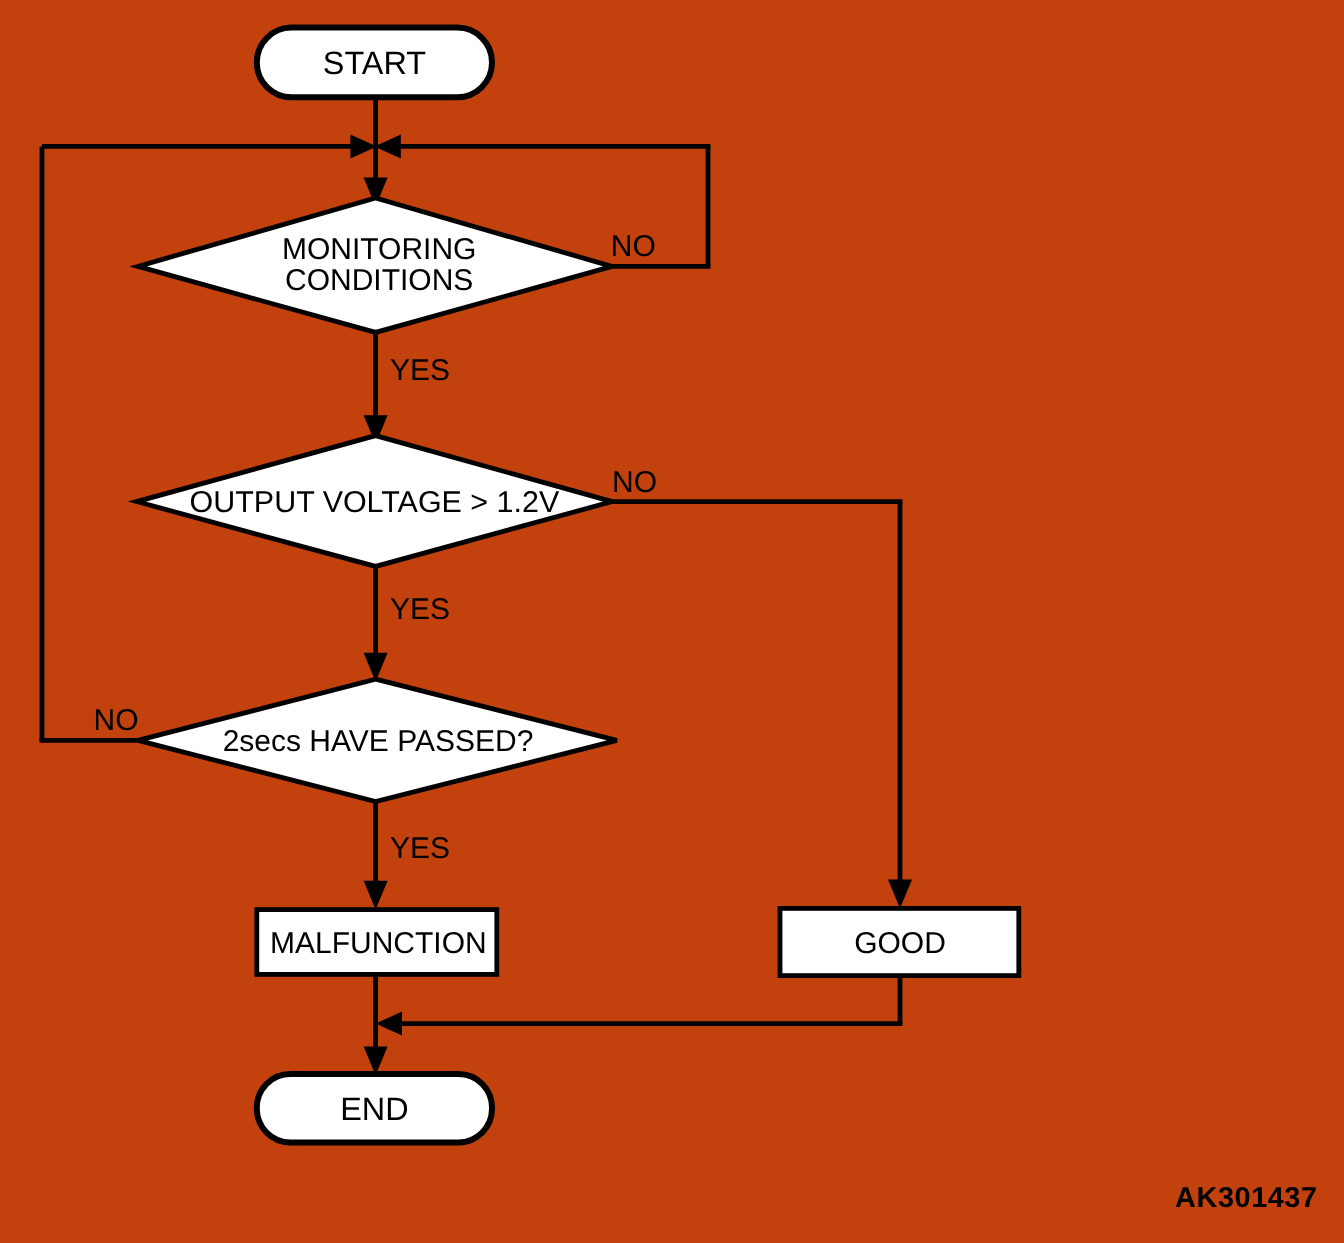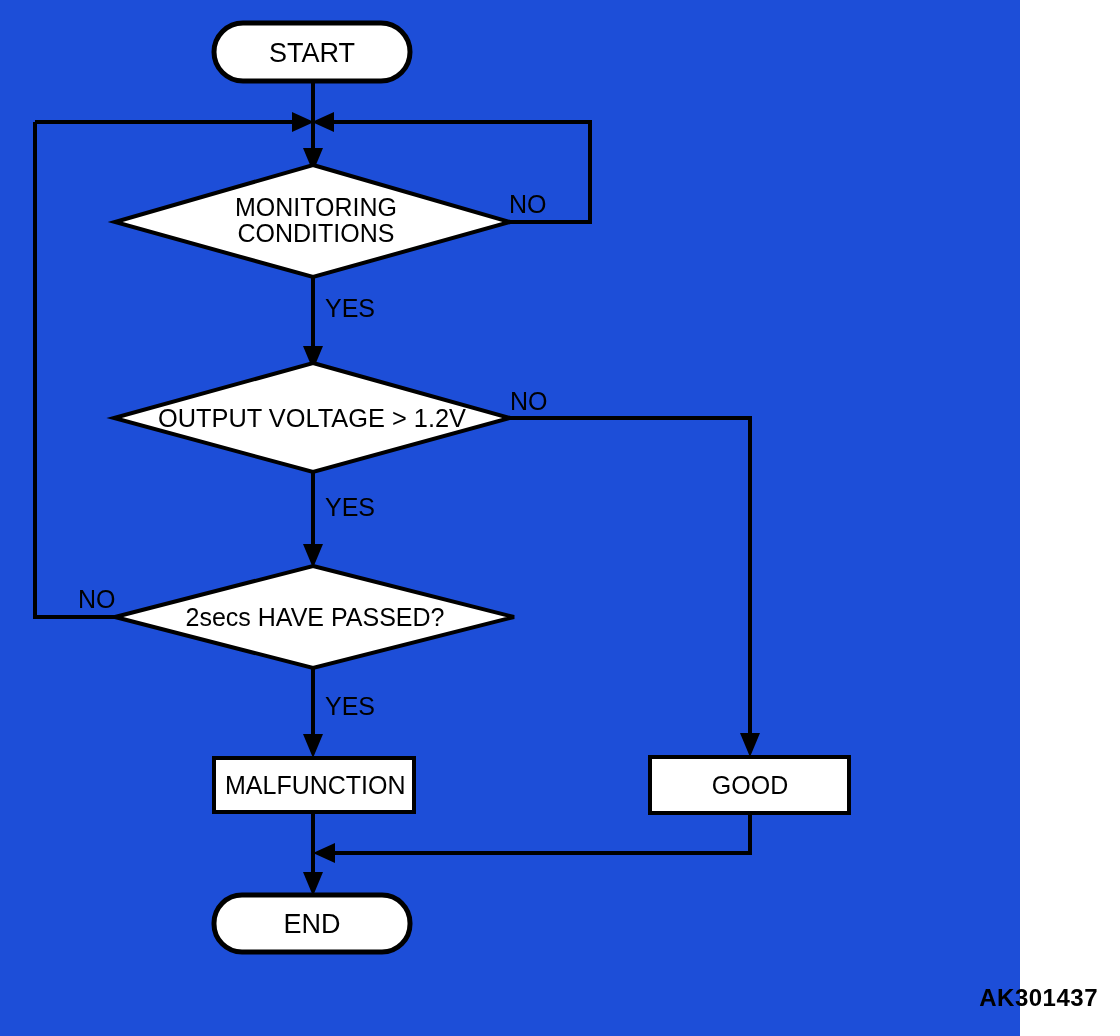--- a/index.html
+++ b/index.html
@@ -9,23 +9,23 @@
     background: #ffffff;
   }
   body {
     width: 1120px;
     height: 1036px;
     font-family: "Liberation Sans", sans-serif;
     overflow: hidden;
   }
   #flowchart-root {
     position: relative;
-    width: 1020px;
+    width: 1120px;
     height: 1036px;
-    background: #1d4ed8;
+    background: #c2410c;
   }
   svg#flow-svg {
     position: absolute;
     top: 0;
     left: 0;
     width: 1120px;
     height: 1036px;
     display: block;
   }
   .shape-stroke {

